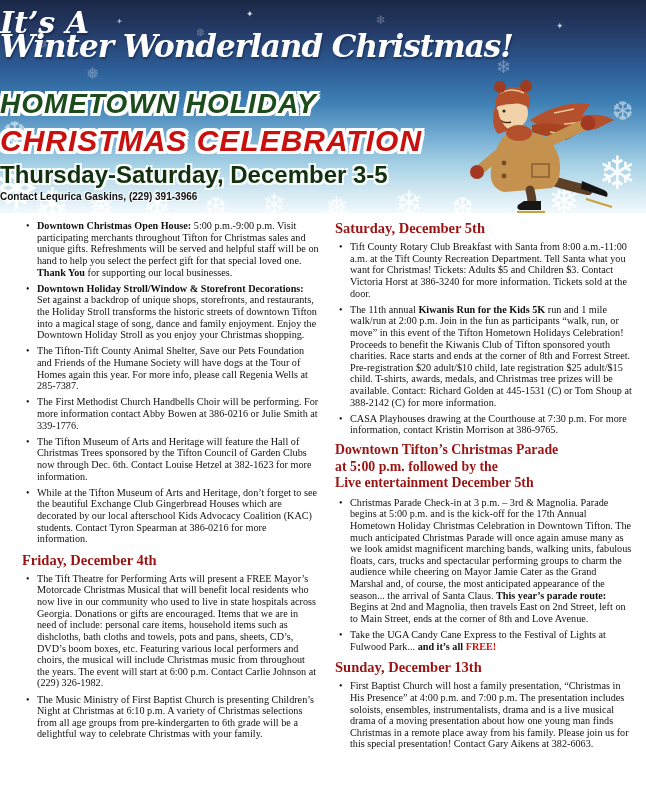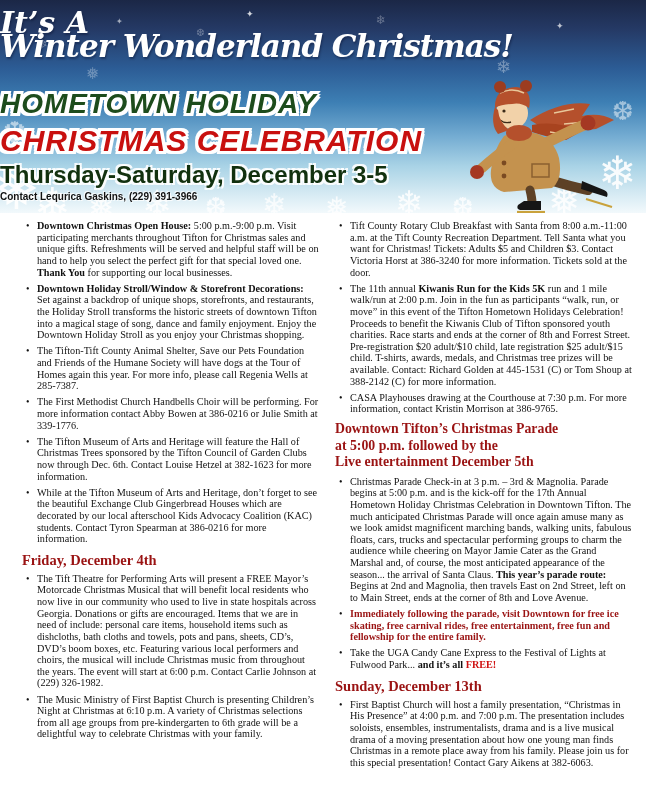--- a/index.html
+++ b/index.html
@@ -194,29 +194,29 @@
         <div class="bullet"><span class="seg-b">Downtown Holiday Stroll/Window &amp; Storefront Decorations:</span><span class="seg-n"> Set against a backdrop of unique shops, storefronts, and restaurants, the Holiday Stroll transforms the historic streets of downtown Tifton into a magical stage of song, dance and family enjoyment. Enjoy the Downtown Holiday Stroll as you enjoy your Christmas shopping.</span></div>
         <div class="bullet"><span class="seg-n">The Tifton-Tift County Animal Shelter, Save our Pets Foundation and Friends of the Humane Society will have dogs at the Tour of Homes again this year.  For more info, please call Regenia Wells at 285-7387.</span></div>
         <div class="bullet"><span class="seg-n">The First Methodist Church Handbells Choir will be performing. For more information contact Abby Bowen at 386-0216 or Julie Smith at 339-1776.</span></div>
         <div class="bullet"><span class="seg-n">The Tifton Museum of Arts and Heritage will feature the Hall of Christmas Trees sponsored by the Tifton Council of Garden Clubs now through Dec. 6th.  Contact Louise Hetzel at 382-1623 for more information.</span></div>
         <div class="bullet"><span class="seg-n">While at the Tifton Museum of Arts and Heritage, don’t forget to see the beautiful Exchange Club Gingerbread Houses which are decorated by our local afterschool Kids Advocacy Coalition (KAC) students.  Contact Tyron Spearman at 386-0216 for more information.</span></div>
         <div class="sec-heading">Friday, December 4th</div>
         <div class="bullet"><span class="seg-n">The Tift Theatre for Performing Arts will present a FREE Mayor’s Motorcade Christmas Musical that will benefit local residents who now live in our community who used to live in state hospitals across Georgia.  Donations or gifts are encouraged.  Items that we are in need of include:  personal care items, household items such as dishcloths, bath cloths and towels, pots and pans, sheets, CD’s, DVD’s boom boxes, etc.  Featuring various local performers and choirs, the musical will include Christmas music from throughout the years.  The event will start at 6:00 p.m.  Contact Carlie Johnson at (229) 326-1982.</span></div>
         <div class="bullet"><span class="seg-n">The Music Ministry of First Baptist Church is presenting Children’s Night at Christmas at 6:10 p.m.  A variety of Christmas selections from all age groups from pre-kindergarten to 6th grade will be a delightful way to celebrate Christmas with your family.</span></div>
       </div>
     <div class="col" id="col-right">
+        <div class="sec-heading">Saturday, December 5th</div>
         <div class="bullet"><span class="seg-n">Tift County Rotary Club Breakfast with Santa from 8:00 a.m.-11:00 a.m. at the Tift County Recreation Department.  Tell Santa what you want for Christmas!  Tickets:  Adults $5 and Children $3. Contact Victoria Horst at 386-3240 for more information.  Tickets sold at the door.</span></div>
         <div class="bullet"><span class="seg-n">The 11th annual </span><span class="seg-b">Kiwanis Run for the Kids 5K</span><span class="seg-n"> run and 1 mile walk/run at 2:00 p.m.  Join in the fun as participants “walk, run, or move” in this event of the Tifton Hometown Holidays Celebration! Proceeds to benefit the Kiwanis Club of Tifton sponsored youth charities.  Race starts and ends at the corner of 8th and Forrest Street.  Pre-registration $20 adult/$10 child, late registration $25 adult/$15 child.  T-shirts, awards, medals, and Christmas tree prizes will be available.  Contact:  Richard Golden at 445-1531 (C) or Tom Shoup at 388-2142 (C) for more information.</span></div>
         <div class="bullet"><span class="seg-n">CASA Playhouses drawing at the Courthouse at 7:30 p.m.  For more information, contact Kristin Morrison at 386-9765.</span></div>
         <div class="center-heading">
           <div>Downtown Tifton’s Christmas Parade</div>
           <div>at 5:00 p.m. followed by the</div>
           <div>Live entertainment December 5th</div>
         </div>
         <div class="bullet"><span class="seg-n">Christmas Parade Check-in at 3 p.m. – 3rd &amp; Magnolia.  Parade begins at 5:00 p.m. and is the kick-off for the 17th Annual Hometown Holiday Christmas Celebration in Downtown Tifton. The much anticipated Christmas Parade will once again amuse many as we look amidst magnificent marching bands, walking units, fabulous floats, cars, trucks and spectacular performing groups to charm the audience while cheering on Mayor Jamie Cater as the Grand Marshal and, of course, the most anticipated appearance of the season... the arrival of Santa Claus.  </span><span class="seg-b">This year’s parade route:</span><span class="seg-n">  Begins at 2nd and Magnolia, then travels East on 2nd Street, left on to Main Street, ends at the corner of 8th and Love Avenue.</span></div>
-        <div class="bullet"><span class="seg-br">Immediately following the parade, visit Downtown for free ice skating, free carnival rides, free entertainment, free fun and fellowship for the entire family.</span></div>
         <div class="bullet"><span class="seg-n">Take the UGA Candy Cane Express to the Festival of Lights at Fulwood Park... </span><span class="seg-b">and it’s all </span><span class="seg-rb">FREE!</span></div>
         <div class="sec-heading">Sunday, December 13th</div>
         <div class="bullet"><span class="seg-n">First Baptist Church will host a family presentation, “Christmas in His Presence” at 4:00 p.m. and 7:00 p.m.  The presentation includes soloists, ensembles, instrumentalists, drama and is a live musical drama of a moving presentation about how one young man finds Christmas in a remote place away from his family.  Please join us for this special presentation!  Contact Gary Aikens at 382-6063.</span></div>
       </div>
   </main>
 
 </div>
 
 </body></html>

